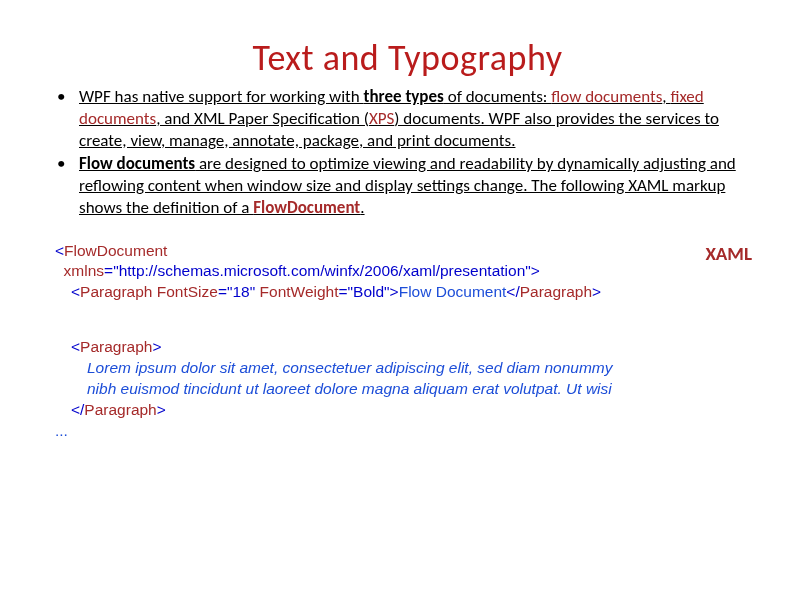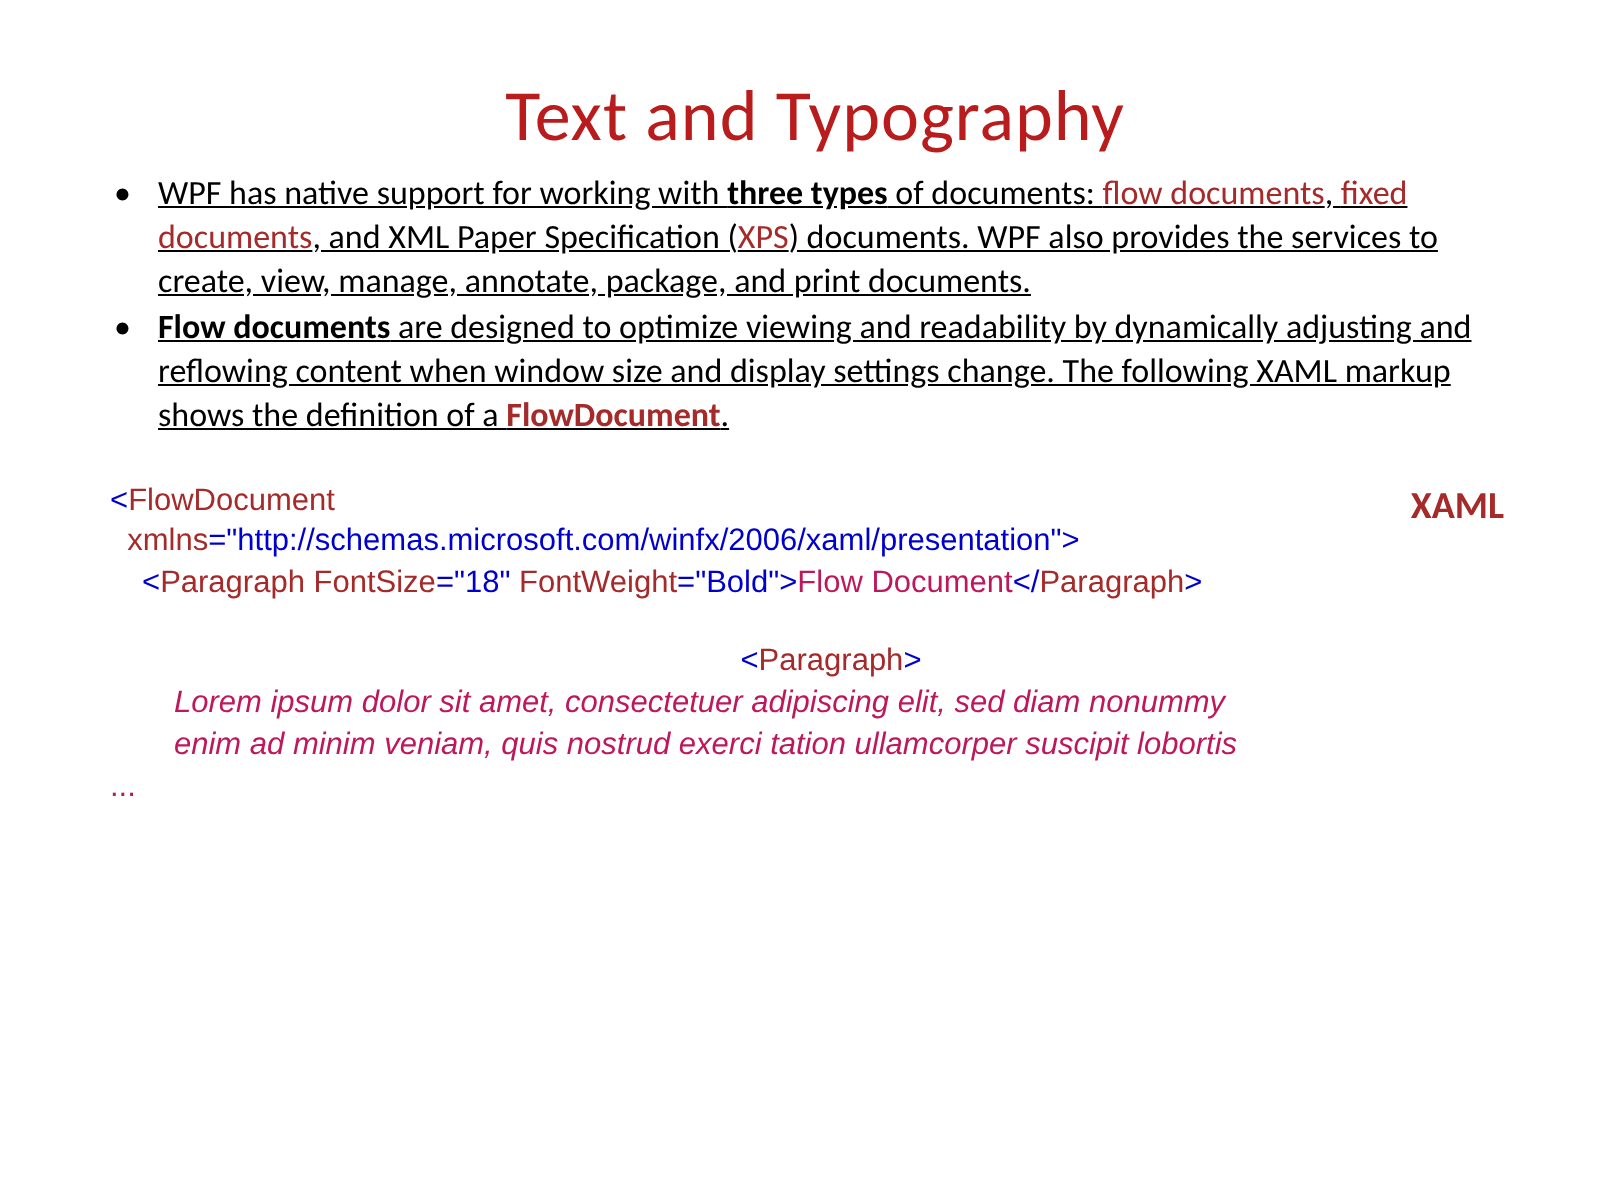--- a/index.html
+++ b/index.html
@@ -54,25 +54,25 @@
       right: 8px;
       top: 0;
       color: #a52a2a;
       font-weight: 700;
       font-family: Calibri, Arial, sans-serif;
       font-size: 19px;
       text-align: right;
     }
     .blue { color: #0000cc; }
     .mar { color: #a52a2a; }
-    .black { color: #be185d; }
+    .black { color: #1d4ed8; }
     .code-indent1 { margin-left: 16px; }
     .code-indent2 { margin-left: 32px; font-style: italic; }
     .code-line { white-space: pre; }
-    .code-par { margin-top: 18px; text-align: center; }
+    .code-par { margin-top: 34px; }
   </style>
 </head>
 <body>
 
 <h1 class="title">Text and Typography</h1>
 
 <ul class="bullet-list">
   <li>
     <span>WPF has native support for working with </span><span class="b">three types</span><span> of documents: </span><span class="maroon">flow documents</span><span>, </span><span class="maroon">fixed documents</span><span>, and XML Paper Specification (</span><span class="maroon">XPS</span><span>) documents. WPF also provides the services to create, view, manage, annotate, package, and print documents.</span>
   </li>
@@ -81,15 +81,16 @@
   </li>
 </ul>
 
 <div class="code-block">
   <div class="xaml-label">XAML</div>
   <div class="code-line"><span class="blue">&lt;</span><span class="mar">FlowDocument</span></div>
   <div class="code-line"><span class="mar">  xmlns</span><span class="blue">="http://schemas.microsoft.com/winfx/2006/xaml/presentation"&gt;</span></div>
   <div class="code-line code-indent1"><span class="blue">&lt;</span><span class="mar">Paragraph</span><span class="mar"> FontSize</span><span class="blue">="18" </span><span class="mar">FontWeight</span><span class="blue">="Bold"&gt;</span><span class="black">Flow Document</span><span class="blue">&lt;/</span><span class="mar">Paragraph</span><span class="blue">&gt;</span></div>
   <div class="code-line code-indent1 code-par"><span class="blue">&lt;</span><span class="mar">Paragraph</span><span class="blue">&gt;</span></div>
   <div class="code-line code-indent2 black">Lorem ipsum dolor sit amet, consectetuer adipiscing elit, sed diam nonummy</div>
-  <div class="code-line code-indent2 black">enim ad minim veniam, quis nostrud exerci tation ullamcorper suscipit lobortis</div>
+  <div class="code-line code-indent2 black">nibh euismod tincidunt ut laoreet dolore magna aliquam erat volutpat. Ut wisi</div>
+  <div class="code-line code-indent1"><span class="blue">&lt;/</span><span class="mar">Paragraph</span><span class="blue">&gt;</span></div>
   <div class="code-line black">...</div>
 </div>
 
 </body></html>

